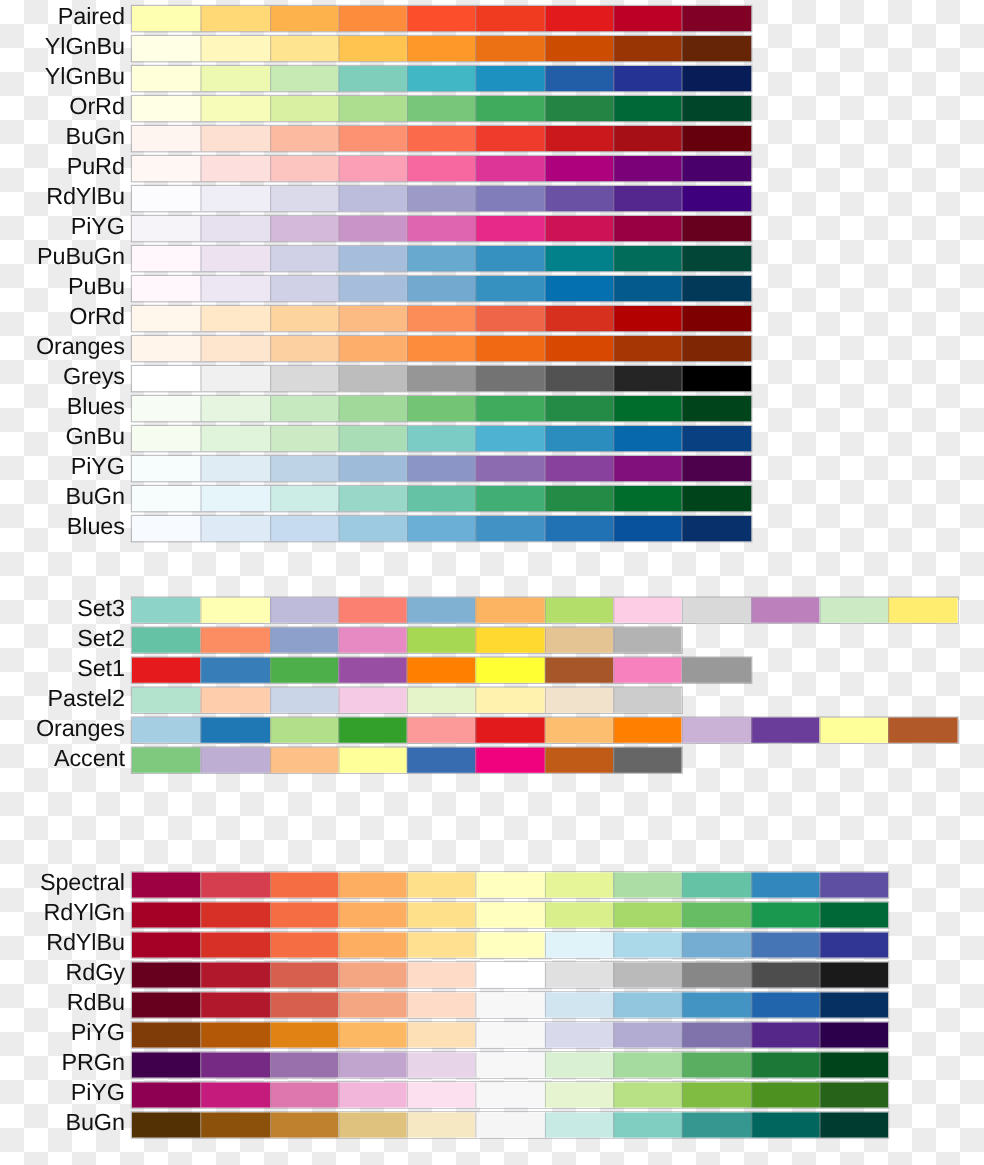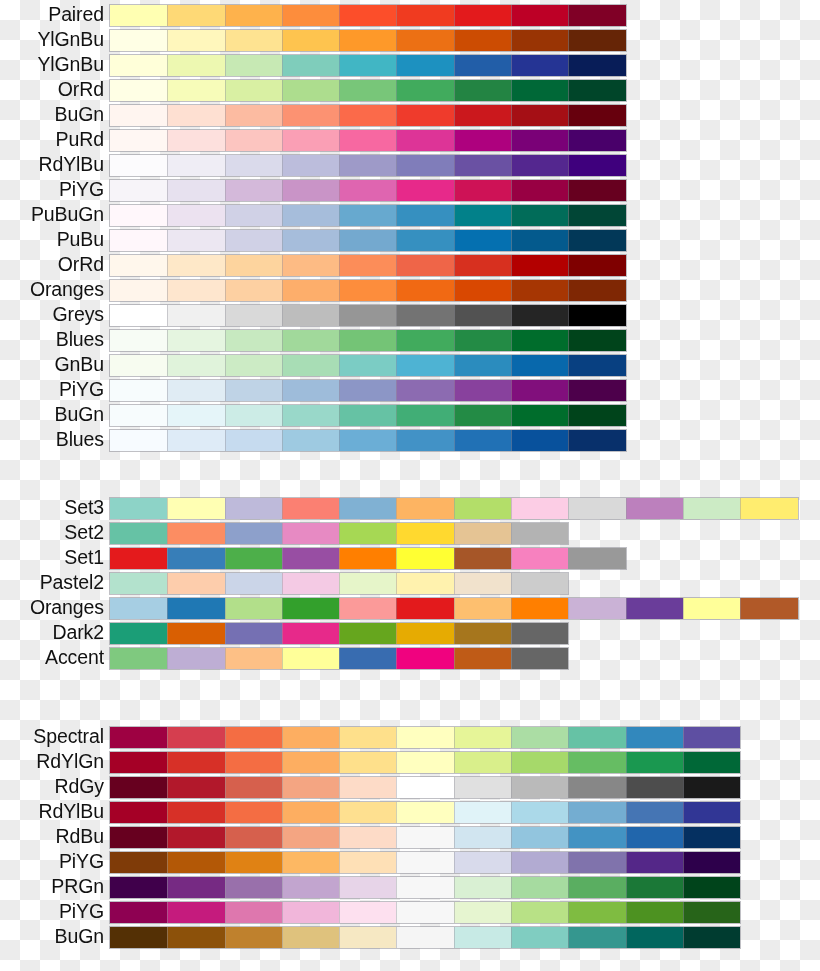--- a/index.html
+++ b/index.html
@@ -365,33 +365,20 @@
           <div class="sw" title="#e31a1c" style="width: 57.3px; background-color: rgb(227, 26, 28);"></div>
           <div class="sw" title="#fdbf6f" style="width: 57.3px; background-color: rgb(253, 191, 111);"></div>
           <div class="sw" title="#ff7f00" style="width: 57.3px; background-color: rgb(255, 127, 0);"></div>
           <div class="sw" title="#cab2d6" style="width: 57.3px; background-color: rgb(202, 178, 214);"></div>
           <div class="sw" title="#6a3d9a" style="width: 57.3px; background-color: rgb(106, 61, 154);"></div>
           <div class="sw" title="#ffff99" style="width: 57.3px; background-color: rgb(255, 255, 153);"></div>
           <div class="sw" title="#b15928" style="width: 57.3px; background-color: rgb(177, 89, 40);"></div>
         </div>
       </div>
       <div class="row">
-        <div class="row-label">Dark2</div>
-        <div class="ramp" style="left: 110px; width: 458.4px;">
-          <div class="sw" title="#1b9e77" style="width: 57.3px; background-color: rgb(27, 158, 119);"></div>
-          <div class="sw" title="#d95f02" style="width: 57.3px; background-color: rgb(217, 95, 2);"></div>
-          <div class="sw" title="#7570b3" style="width: 57.3px; background-color: rgb(117, 112, 179);"></div>
-          <div class="sw" title="#e7298a" style="width: 57.3px; background-color: rgb(231, 41, 138);"></div>
-          <div class="sw" title="#66a61e" style="width: 57.3px; background-color: rgb(102, 166, 30);"></div>
-          <div class="sw" title="#e6ab02" style="width: 57.3px; background-color: rgb(230, 171, 2);"></div>
-          <div class="sw" title="#a6761d" style="width: 57.3px; background-color: rgb(166, 118, 29);"></div>
-          <div class="sw" title="#666666" style="width: 57.3px; background-color: rgb(102, 102, 102);"></div>
-        </div>
-      </div>
-      <div class="row">
         <div class="row-label">Accent</div>
         <div class="ramp" style="left: 110px; width: 458.4px;">
           <div class="sw" title="#7fc97f" style="width: 57.3px; background-color: rgb(127, 201, 127);"></div>
           <div class="sw" title="#beaed4" style="width: 57.3px; background-color: rgb(190, 174, 212);"></div>
           <div class="sw" title="#fdc086" style="width: 57.3px; background-color: rgb(253, 192, 134);"></div>
           <div class="sw" title="#ffff99" style="width: 57.3px; background-color: rgb(255, 255, 153);"></div>
           <div class="sw" title="#386cb0" style="width: 57.3px; background-color: rgb(56, 108, 176);"></div>
           <div class="sw" title="#f0027f" style="width: 57.3px; background-color: rgb(240, 2, 127);"></div>
           <div class="sw" title="#bf5b17" style="width: 57.3px; background-color: rgb(191, 91, 23);"></div>
           <div class="sw" title="#666666" style="width: 57.3px; background-color: rgb(102, 102, 102);"></div>
@@ -425,52 +412,52 @@
           <div class="sw" title="#fee08b" style="width: 57.3px; background-color: rgb(254, 224, 139);"></div>
           <div class="sw" title="#ffffbf" style="width: 57.3px; background-color: rgb(255, 255, 191);"></div>
           <div class="sw" title="#d9ef8b" style="width: 57.3px; background-color: rgb(217, 239, 139);"></div>
           <div class="sw" title="#a6d96a" style="width: 57.3px; background-color: rgb(166, 217, 106);"></div>
           <div class="sw" title="#66bd63" style="width: 57.3px; background-color: rgb(102, 189, 99);"></div>
           <div class="sw" title="#1a9850" style="width: 57.3px; background-color: rgb(26, 152, 80);"></div>
           <div class="sw" title="#006837" style="width: 57.3px; background-color: rgb(0, 104, 55);"></div>
         </div>
       </div>
       <div class="row">
+        <div class="row-label">RdYlBu</div>
+        <div class="ramp" style="left: 110px; width: 630.3px;">
+          <div class="sw" title="#a50026" style="width: 57.3px; background-color: rgb(165, 0, 38);"></div>
+          <div class="sw" title="#d73027" style="width: 57.3px; background-color: rgb(215, 48, 39);"></div>
+          <div class="sw" title="#f46d43" style="width: 57.3px; background-color: rgb(244, 109, 67);"></div>
+          <div class="sw" title="#fdae61" style="width: 57.3px; background-color: rgb(253, 174, 97);"></div>
+          <div class="sw" title="#fee090" style="width: 57.3px; background-color: rgb(254, 224, 144);"></div>
+          <div class="sw" title="#ffffbf" style="width: 57.3px; background-color: rgb(255, 255, 191);"></div>
+          <div class="sw" title="#e0f3f8" style="width: 57.3px; background-color: rgb(224, 243, 248);"></div>
+          <div class="sw" title="#abd9e9" style="width: 57.3px; background-color: rgb(171, 217, 233);"></div>
+          <div class="sw" title="#74add1" style="width: 57.3px; background-color: rgb(116, 173, 209);"></div>
+          <div class="sw" title="#4575b4" style="width: 57.3px; background-color: rgb(69, 117, 180);"></div>
+          <div class="sw" title="#313695" style="width: 57.3px; background-color: rgb(49, 54, 149);"></div>
+        </div>
+      </div>
+      <div class="row">
         <div class="row-label">RdGy</div>
         <div class="ramp" style="left: 110px; width: 630.3px;">
           <div class="sw" title="#67001f" style="width: 57.3px; background-color: rgb(103, 0, 31);"></div>
           <div class="sw" title="#b2182b" style="width: 57.3px; background-color: rgb(178, 24, 43);"></div>
           <div class="sw" title="#d6604d" style="width: 57.3px; background-color: rgb(214, 96, 77);"></div>
           <div class="sw" title="#f4a582" style="width: 57.3px; background-color: rgb(244, 165, 130);"></div>
           <div class="sw" title="#fddbc7" style="width: 57.3px; background-color: rgb(253, 219, 199);"></div>
           <div class="sw" title="#ffffff" style="width: 57.3px; background-color: rgb(255, 255, 255);"></div>
           <div class="sw" title="#e0e0e0" style="width: 57.3px; background-color: rgb(224, 224, 224);"></div>
           <div class="sw" title="#bababa" style="width: 57.3px; background-color: rgb(186, 186, 186);"></div>
           <div class="sw" title="#878787" style="width: 57.3px; background-color: rgb(135, 135, 135);"></div>
           <div class="sw" title="#4d4d4d" style="width: 57.3px; background-color: rgb(77, 77, 77);"></div>
           <div class="sw" title="#1a1a1a" style="width: 57.3px; background-color: rgb(26, 26, 26);"></div>
         </div>
       </div>
       <div class="row">
-        <div class="row-label">RdYlBu</div>
-        <div class="ramp" style="left: 110px; width: 630.3px;">
-          <div class="sw" title="#a50026" style="width: 57.3px; background-color: rgb(165, 0, 38);"></div>
-          <div class="sw" title="#d73027" style="width: 57.3px; background-color: rgb(215, 48, 39);"></div>
-          <div class="sw" title="#f46d43" style="width: 57.3px; background-color: rgb(244, 109, 67);"></div>
-          <div class="sw" title="#fdae61" style="width: 57.3px; background-color: rgb(253, 174, 97);"></div>
-          <div class="sw" title="#fee090" style="width: 57.3px; background-color: rgb(254, 224, 144);"></div>
-          <div class="sw" title="#ffffbf" style="width: 57.3px; background-color: rgb(255, 255, 191);"></div>
-          <div class="sw" title="#e0f3f8" style="width: 57.3px; background-color: rgb(224, 243, 248);"></div>
-          <div class="sw" title="#abd9e9" style="width: 57.3px; background-color: rgb(171, 217, 233);"></div>
-          <div class="sw" title="#74add1" style="width: 57.3px; background-color: rgb(116, 173, 209);"></div>
-          <div class="sw" title="#4575b4" style="width: 57.3px; background-color: rgb(69, 117, 180);"></div>
-          <div class="sw" title="#313695" style="width: 57.3px; background-color: rgb(49, 54, 149);"></div>
-        </div>
-      </div>
-      <div class="row">
         <div class="row-label">RdBu</div>
         <div class="ramp" style="left: 110px; width: 630.3px;">
           <div class="sw" title="#67001f" style="width: 57.3px; background-color: rgb(103, 0, 31);"></div>
           <div class="sw" title="#b2182b" style="width: 57.3px; background-color: rgb(178, 24, 43);"></div>
           <div class="sw" title="#d6604d" style="width: 57.3px; background-color: rgb(214, 96, 77);"></div>
           <div class="sw" title="#f4a582" style="width: 57.3px; background-color: rgb(244, 165, 130);"></div>
           <div class="sw" title="#fddbc7" style="width: 57.3px; background-color: rgb(253, 219, 199);"></div>
           <div class="sw" title="#f7f7f7" style="width: 57.3px; background-color: rgb(247, 247, 247);"></div>
           <div class="sw" title="#d1e5f0" style="width: 57.3px; background-color: rgb(209, 229, 240);"></div>
           <div class="sw" title="#92c5de" style="width: 57.3px; background-color: rgb(146, 197, 222);"></div>

